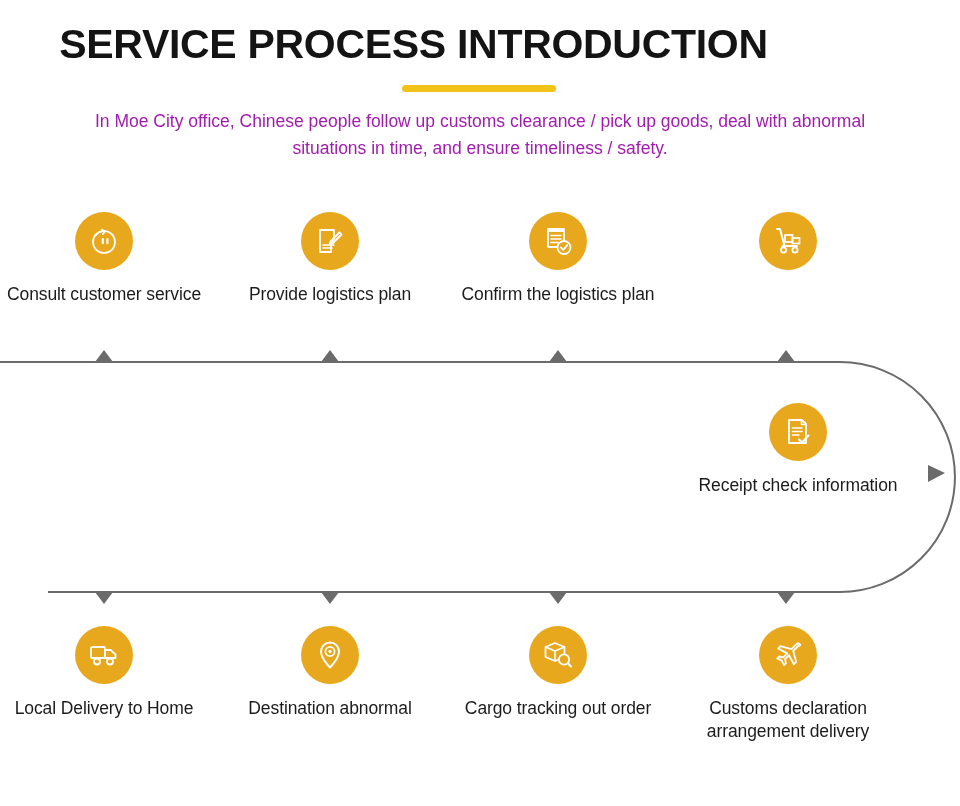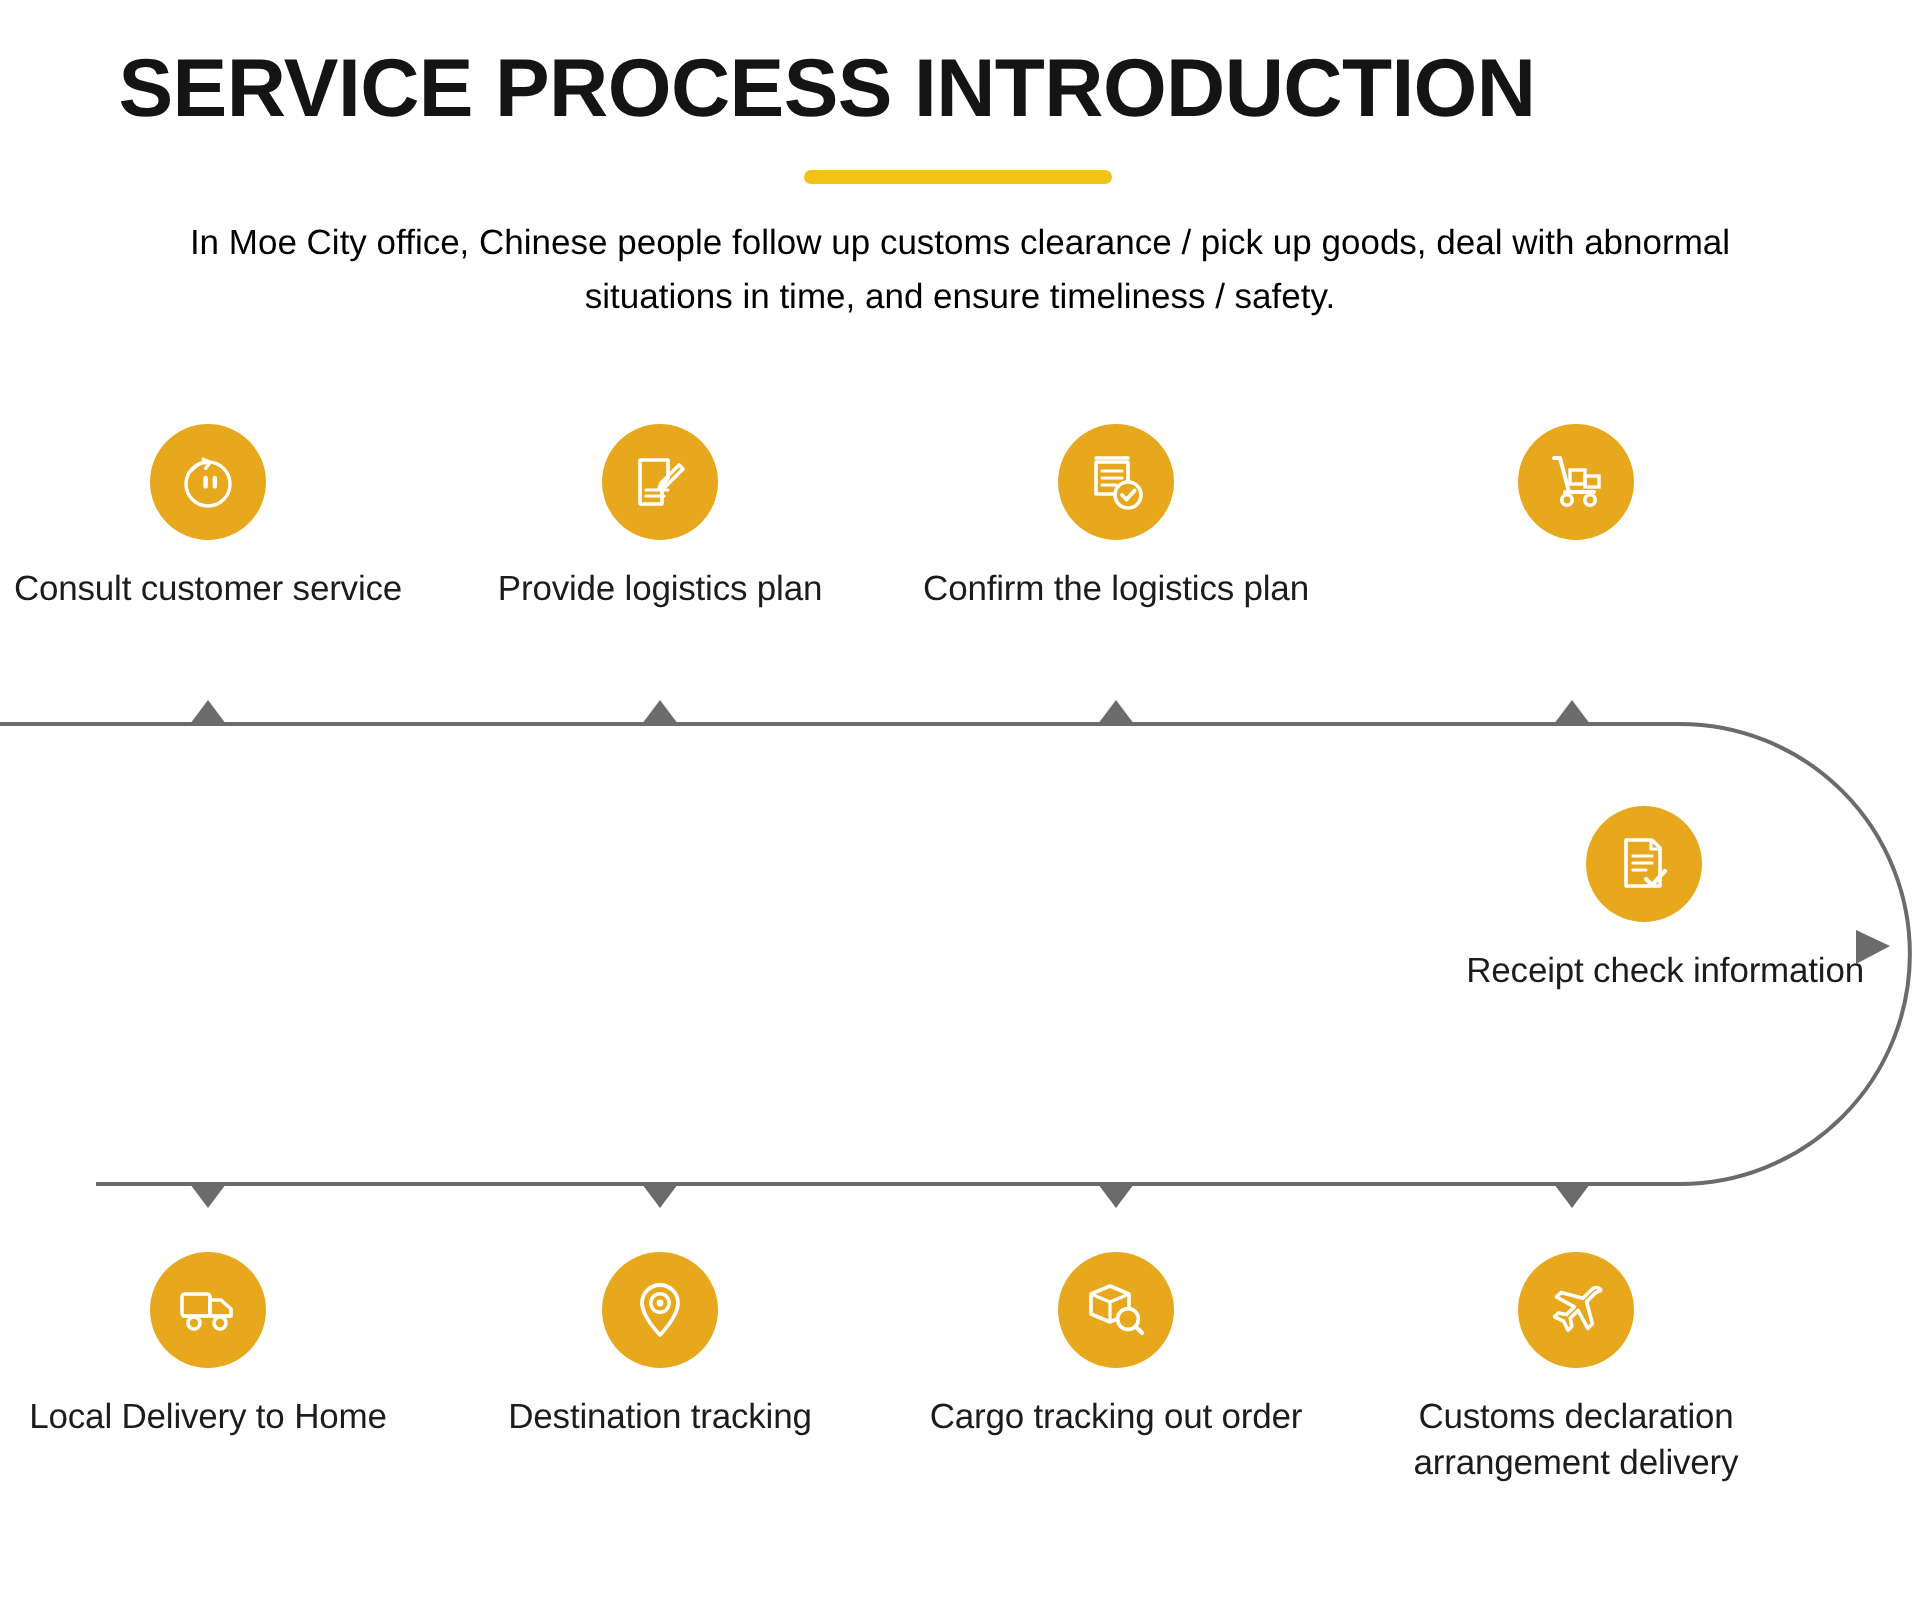--- a/index.html
+++ b/index.html
@@ -45,21 +45,21 @@
     background: #f2c317;
   }
   .page-subtitle {
     position: absolute;
     top: 108px;
     left: 60px;
     width: 840px;
     text-align: center;
     font-size: 17.5px;
     line-height: 1.55;
-    color: #000000;
+    color: #a21caf;
   }
 
   
   .flow-svg {
     position: absolute;
     top: 0;
     left: 0;
     width: 960px;
     height: 806px;
     pointer-events: none;
@@ -97,22 +97,21 @@
   
   .row-bottom { top: 626px; }
 
   .col-1 { left: -6px; }
   .col-2 { left: 220px; }
   .col-3 { left: 448px; }
   .col-4 { left: 678px; }
 
   .step-mid {
     top: 403px;
-    left: 712px;
-    text-align: right;
+    left: 688px;
   }
 </style>
 </head>
 <body>
 
 <div id="page">
 
   <div class="page-title">SERVICE PROCESS INTRODUCTION</div>
 
   <div class="title-rule"></div>
@@ -216,21 +215,21 @@
   </div>
 
   <div class="step row-bottom col-2">
     <div class="step-icon">
       <svg width="32" height="32" viewBox="0 0 32 32">
         <path d="M16 3.5 C11 3.5 7 7.5 7 12.5 C7 19.5 16 28.5 16 28.5 C16 28.5 25 19.5 25 12.5 C25 7.5 21 3.5 16 3.5 Z" fill="none" stroke="#fff" stroke-width="1.9" stroke-linejoin="round"></path>
         <circle cx="16" cy="12.5" r="4.6" fill="none" stroke="#fff" stroke-width="1.7"></circle>
         <circle cx="16" cy="12.5" r="1.7" fill="#fff"></circle>
       </svg>
     </div>
-    <div class="step-label">Destination tracking</div>
+    <div class="step-label">Destination abnormal</div>
   </div>
 
   <div class="step row-bottom col-3">
     <div class="step-icon">
       <svg width="32" height="32" viewBox="0 0 32 32">
         <path d="M13 4 L22.5 8 V18 L13 22 L3.5 18 V8 Z" fill="none" stroke="#fff" stroke-width="1.8" stroke-linejoin="round"></path>
         <path d="M3.5 8 L13 12 L22.5 8" fill="none" stroke="#fff" stroke-width="1.6" stroke-linejoin="round"></path>
         <path d="M13 12 V22" stroke="#fff" stroke-width="1.6"></path>
         <circle cx="22" cy="20.5" r="5.2" fill="#e8a81d" stroke="#fff" stroke-width="1.8"></circle>
         <path d="M25.8 24.3 L29 27.5" stroke="#fff" stroke-width="2.1" stroke-linecap="round"></path>

